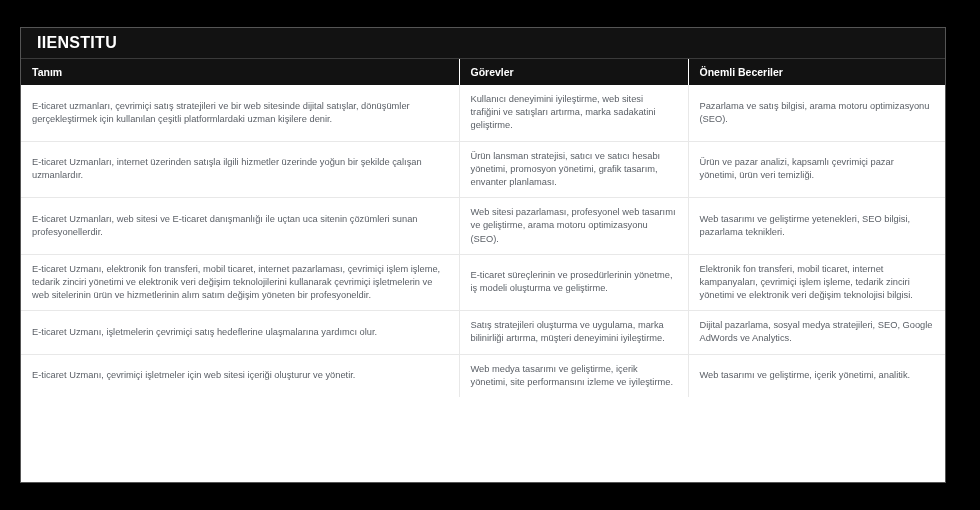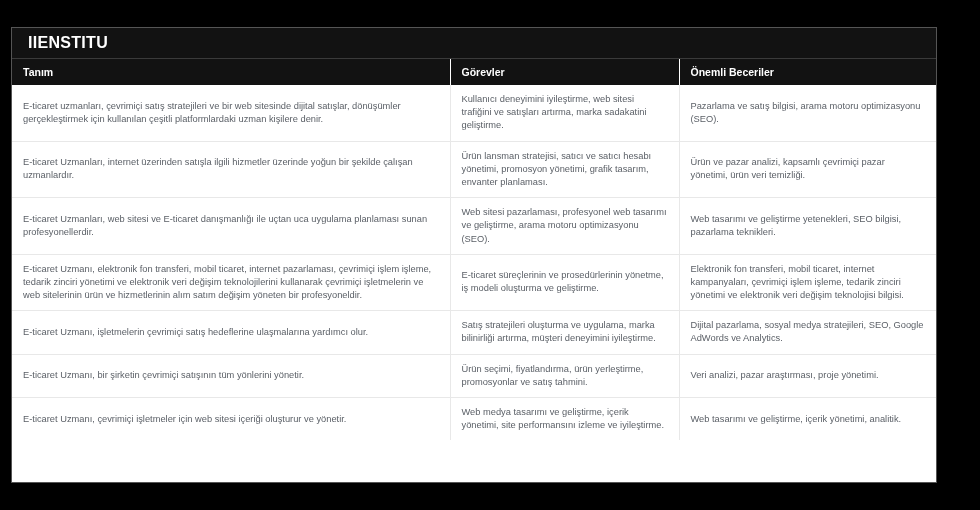--- a/index.html
+++ b/index.html
@@ -17,21 +17,21 @@
   #page-root {
     position: absolute;
     left: 0; top: 0;
     width: 980px;
     height: 510px;
     background: #000000;
   }
 
   .card {
     position: absolute;
-    left: 11px;
+    left: 20px;
     top: 27px;
     width: 926px;
     height: 456px;
     background: #ffffff;
     border: 1px solid #555555;
     box-sizing: border-box;
     overflow: hidden;
     display: flex;
     flex-direction: column;
   }
@@ -128,38 +128,33 @@
             <td>E-ticaret uzmanları, çevrimiçi satış stratejileri ve bir web sitesinde dijital satışlar, dönüşümler gerçekleştirmek için kullanılan çeşitli platformlardaki uzman kişilere denir.</td>
             <td>Kullanıcı deneyimini iyileştirme, web sitesi trafiğini ve satışları artırma, marka sadakatini geliştirme.</td>
             <td>Pazarlama ve satış bilgisi, arama motoru optimizasyonu (SEO).</td>
           </tr>
           <tr>
             <td>E-ticaret Uzmanları, internet üzerinden satışla ilgili hizmetler üzerinde yoğun bir şekilde çalışan uzmanlardır.</td>
             <td>Ürün lansman stratejisi, satıcı ve satıcı hesabı yönetimi, promosyon yönetimi, grafik tasarım, envanter planlaması.</td>
             <td>Ürün ve pazar analizi, kapsamlı çevrimiçi pazar yönetimi, ürün veri temizliği.</td>
           </tr>
           <tr>
-            <td>E-ticaret Uzmanları, web sitesi ve E-ticaret danışmanlığı ile uçtan uca uygulama planlaması sunan profesyonellerdir.</td>
+            <td>E-ticaret Uzmanları, web sitesi ve E-ticaret danışmanlığı ile uçtan uca sitenin çözümleri sunan profesyonellerdir.</td>
             <td>Web sitesi pazarlaması, profesyonel web tasarımı ve geliştirme, arama motoru optimizasyonu (SEO).</td>
             <td>Web tasarımı ve geliştirme yetenekleri, SEO bilgisi, pazarlama teknikleri.</td>
           </tr>
           <tr>
             <td>E-ticaret Uzmanı, elektronik fon transferi, mobil ticaret, internet pazarlaması, çevrimiçi işlem işleme, tedarik zinciri yönetimi ve elektronik veri değişim teknolojilerini kullanarak çevrimiçi işletmelerin ve web sitelerinin ürün ve hizmetlerinin alım satım değişim yöneten bir profesyoneldir.</td>
             <td>E-ticaret süreçlerinin ve prosedürlerinin yönetme, iş modeli oluşturma ve geliştirme.</td>
             <td>Elektronik fon transferi, mobil ticaret, internet kampanyaları, çevrimiçi işlem işleme, tedarik zinciri yönetimi ve elektronik veri değişim teknolojisi bilgisi.</td>
           </tr>
           <tr>
             <td>E-ticaret Uzmanı, işletmelerin çevrimiçi satış hedeflerine ulaşmalarına yardımcı olur.</td>
             <td>Satış stratejileri oluşturma ve uygulama, marka bilinirliği artırma, müşteri deneyimini iyileştirme.</td>
             <td>Dijital pazarlama, sosyal medya stratejileri, SEO, Google AdWords ve Analytics.</td>
-          </tr>
-          <tr>
-            <td>E-ticaret Uzmanı, bir şirketin çevrimiçi satışının tüm yönlerini yönetir.</td>
-            <td>Ürün seçimi, fiyatlandırma, ürün yerleştirme, promosyonlar ve satış tahmini.</td>
-            <td>Veri analizi, pazar araştırması, proje yönetimi.</td>
           </tr>
           <tr>
             <td>E-ticaret Uzmanı, çevrimiçi işletmeler için web sitesi içeriği oluşturur ve yönetir.</td>
             <td>Web medya tasarımı ve geliştirme, içerik yönetimi, site performansını izleme ve iyileştirme.</td>
             <td>Web tasarımı ve geliştirme, içerik yönetimi, analitik.</td>
           </tr>
 
         </tbody>
       </table>
     </div>

